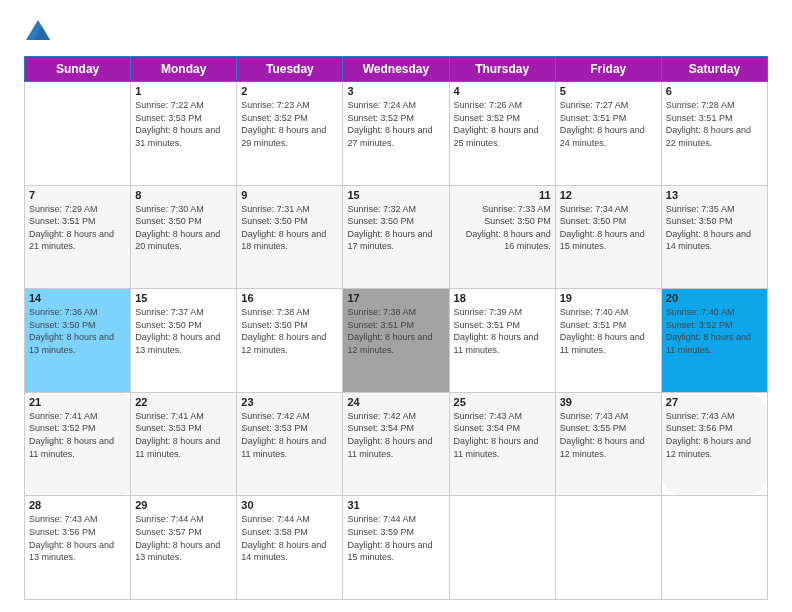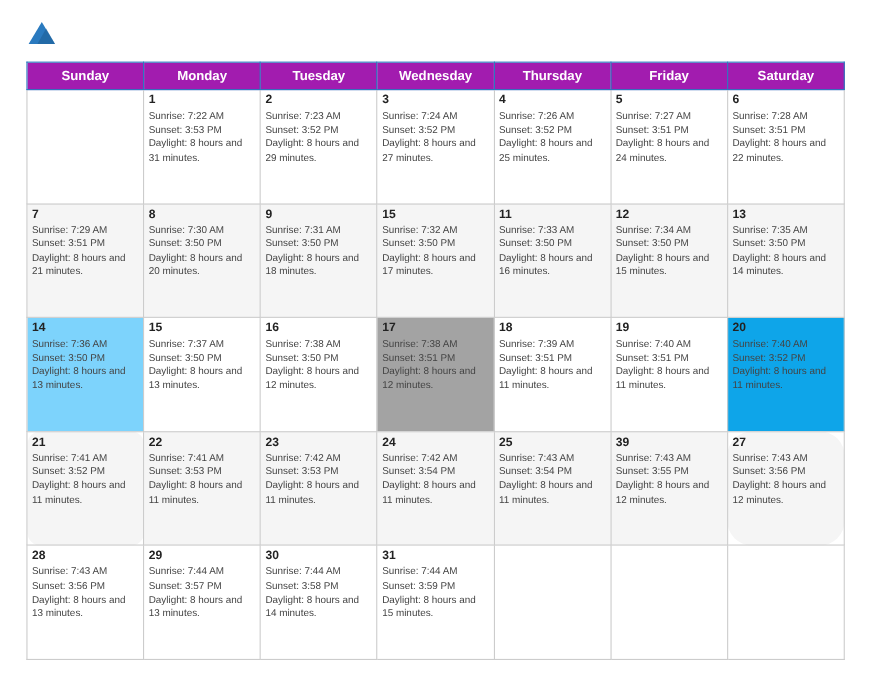--- a/index.html
+++ b/index.html
@@ -180,21 +180,21 @@
             <div class="day-info">Sunrise: 7:30 AM<br>Sunset: 3:50 PM<br>Daylight: 8 hours and<br>20 minutes.</div>
           </td>
           <td style="background: rgb(245, 245, 245);">
             <span class="day-num">9</span>
             <div class="day-info">Sunrise: 7:31 AM<br>Sunset: 3:50 PM<br>Daylight: 8 hours and<br>18 minutes.</div>
           </td>
           <td style="background: rgb(245, 245, 245);">
             <span class="day-num">15</span>
             <div class="day-info">Sunrise: 7:32 AM<br>Sunset: 3:50 PM<br>Daylight: 8 hours and<br>17 minutes.</div>
           </td>
-          <td style="background: rgb(245, 245, 245);">
+          <td style="background: rgb(245, 245, 245); text-align: right;">
             <span class="day-num">11</span>
             <div class="day-info">Sunrise: 7:33 AM<br>Sunset: 3:50 PM<br>Daylight: 8 hours and<br>16 minutes.</div>
           </td>
           <td style="background: rgb(245, 245, 245);">
             <span class="day-num">12</span>
             <div class="day-info">Sunrise: 7:34 AM<br>Sunset: 3:50 PM<br>Daylight: 8 hours and<br>15 minutes.</div>
           </td>
           <td style="background: rgb(245, 245, 245);">
             <span class="day-num">13</span>
             <div class="day-info">Sunrise: 7:35 AM<br>Sunset: 3:50 PM<br>Daylight: 8 hours and<br>14 minutes.</div>

